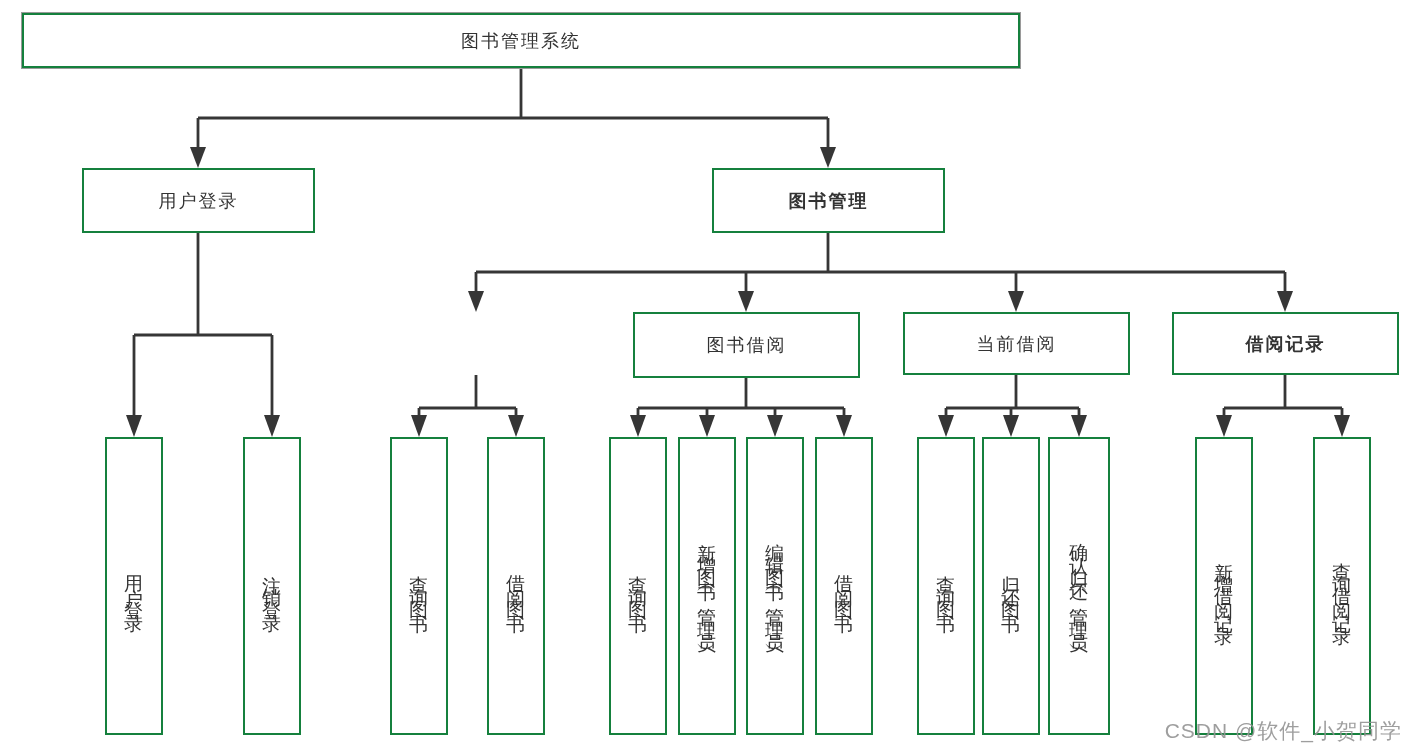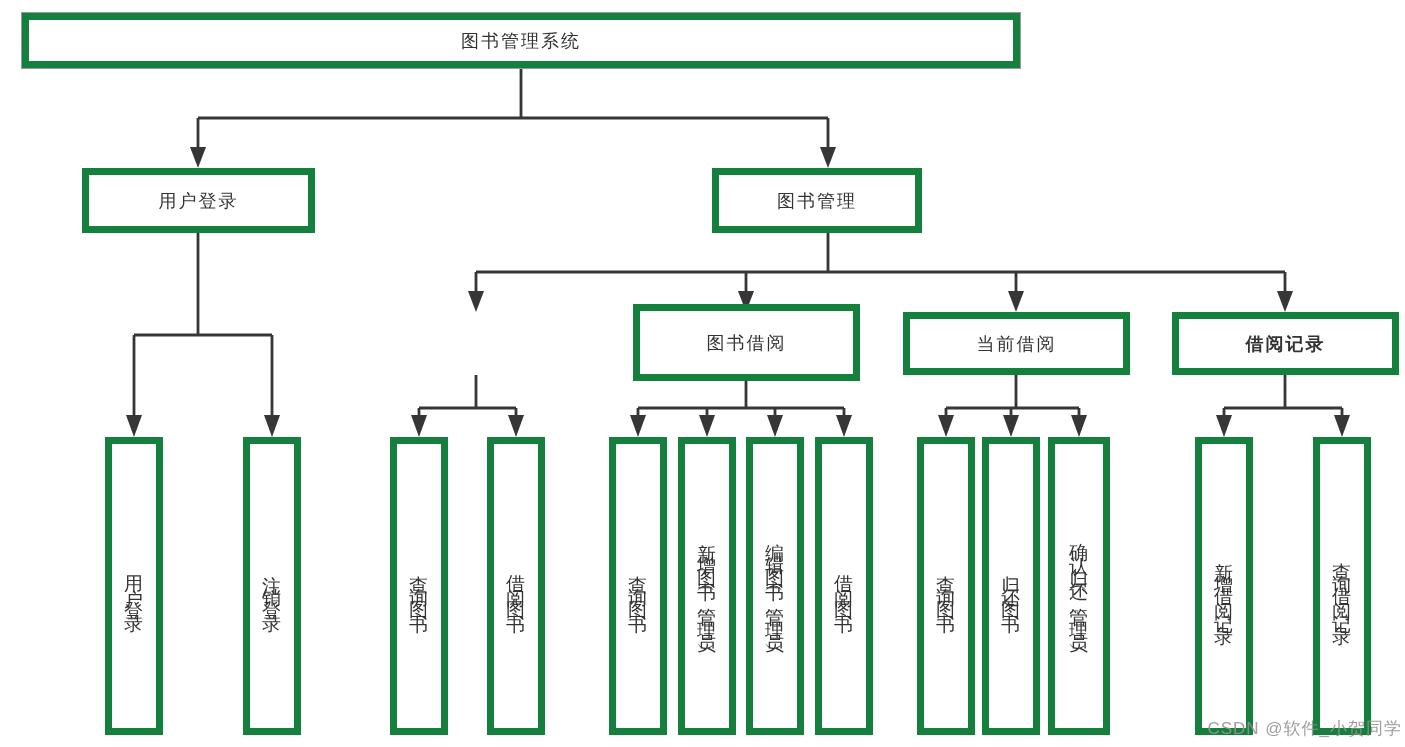--- a/index.html
+++ b/index.html
@@ -17,21 +17,21 @@
   .wires {
     position: absolute;
     left: 0; top: 0;
     width: 1405px; height: 747px;
     z-index: 1;
   }
   .node {
     position: absolute;
     box-sizing: border-box;
     background: #ffffff;
-    border: 7px solid #15803d;
+    border: 2px solid #15803d;
     color: #333333;
     display: flex;
     align-items: center;
     justify-content: center;
     z-index: 2;
   }
   .hbox {
     font-size: 18px;
     letter-spacing: 2px;
     white-space: nowrap;
@@ -45,32 +45,32 @@
     font-size: 19px;
     line-height: 1;
     letter-spacing: 13px;
     color: #333333;
   }
   .watermark {
     position: absolute;
     right: 3px;
     top: 717px;
     z-index: 3;
-    font-size: 17px;
+    font-size: 21px;
     color: rgba(148, 148, 148, 0.9);
     letter-spacing: 1px;
     white-space: nowrap;
     margin-left: 12px;
   }
   
   #n-root   { left: 22px;  top: 13px;  width: 998px; height: 55px; }
   #n-login  { left: 82px;  top: 168px; width: 233px; height: 65px; }
-  #n-mgmt   { left: 712px; top: 168px; width: 210px; height: 65px; }
+  #n-mgmt   { left: 712px; top: 168px; width: 233px; height: 65px; font-weight: bold; }
   #n-rec    { left: 363px; top: 312px; width: 227px; height: 63px; }
-  #n-borrow { left: 633px; top: 304px; width: 227px; height: 77px; }
+  #n-borrow { left: 633px; top: 312px; width: 227px; height: 66px; }
   #n-cur    { left: 903px; top: 312px; width: 227px; height: 63px; align-items: center; }
   #n-rECord { left: 1172px;top: 312px; width: 227px; height: 63px; font-weight: bold; }
   .leaf     { top: 437px; width: 58px; height: 298px; }
   #l-ulogin { left: 105px; }
   #l-ulogout{ left: 243px; }
   #l-rq     { left: 390px; }
   #l-rb     { left: 487px; }
   #l-bq     { left: 609px; }
   #l-badd   { left: 678px; }
   #l-bedit  { left: 746px; }

